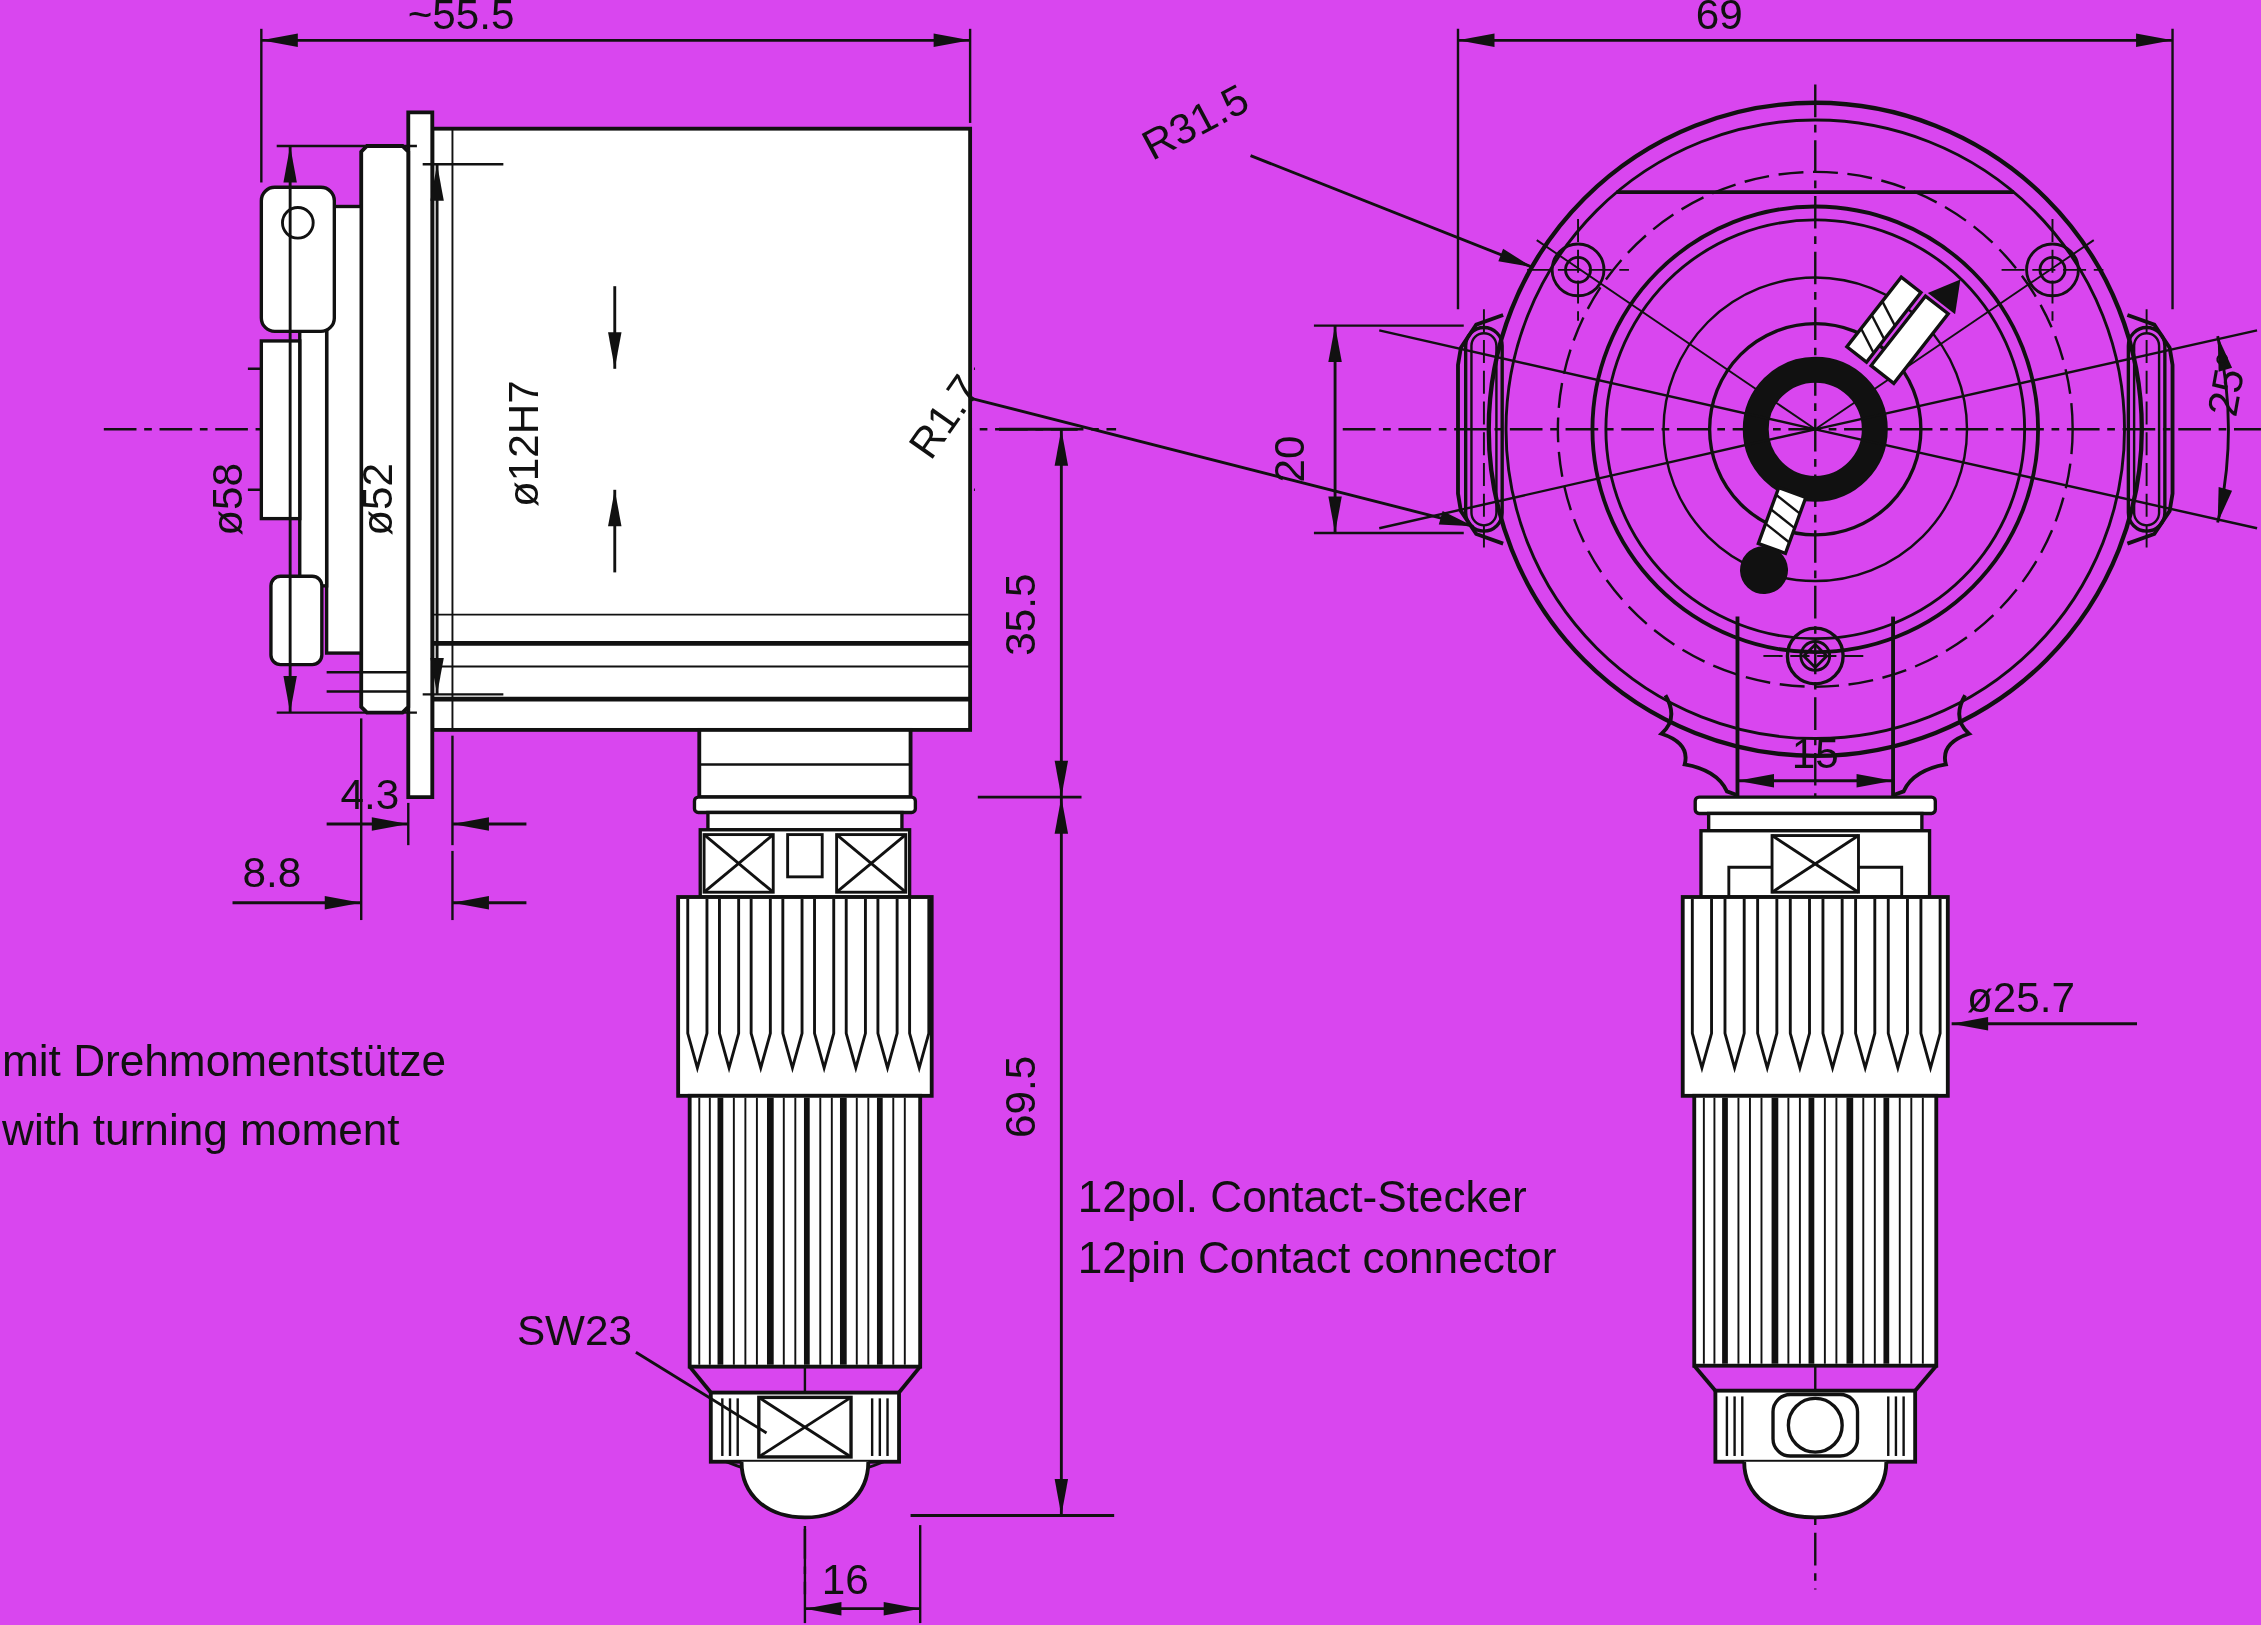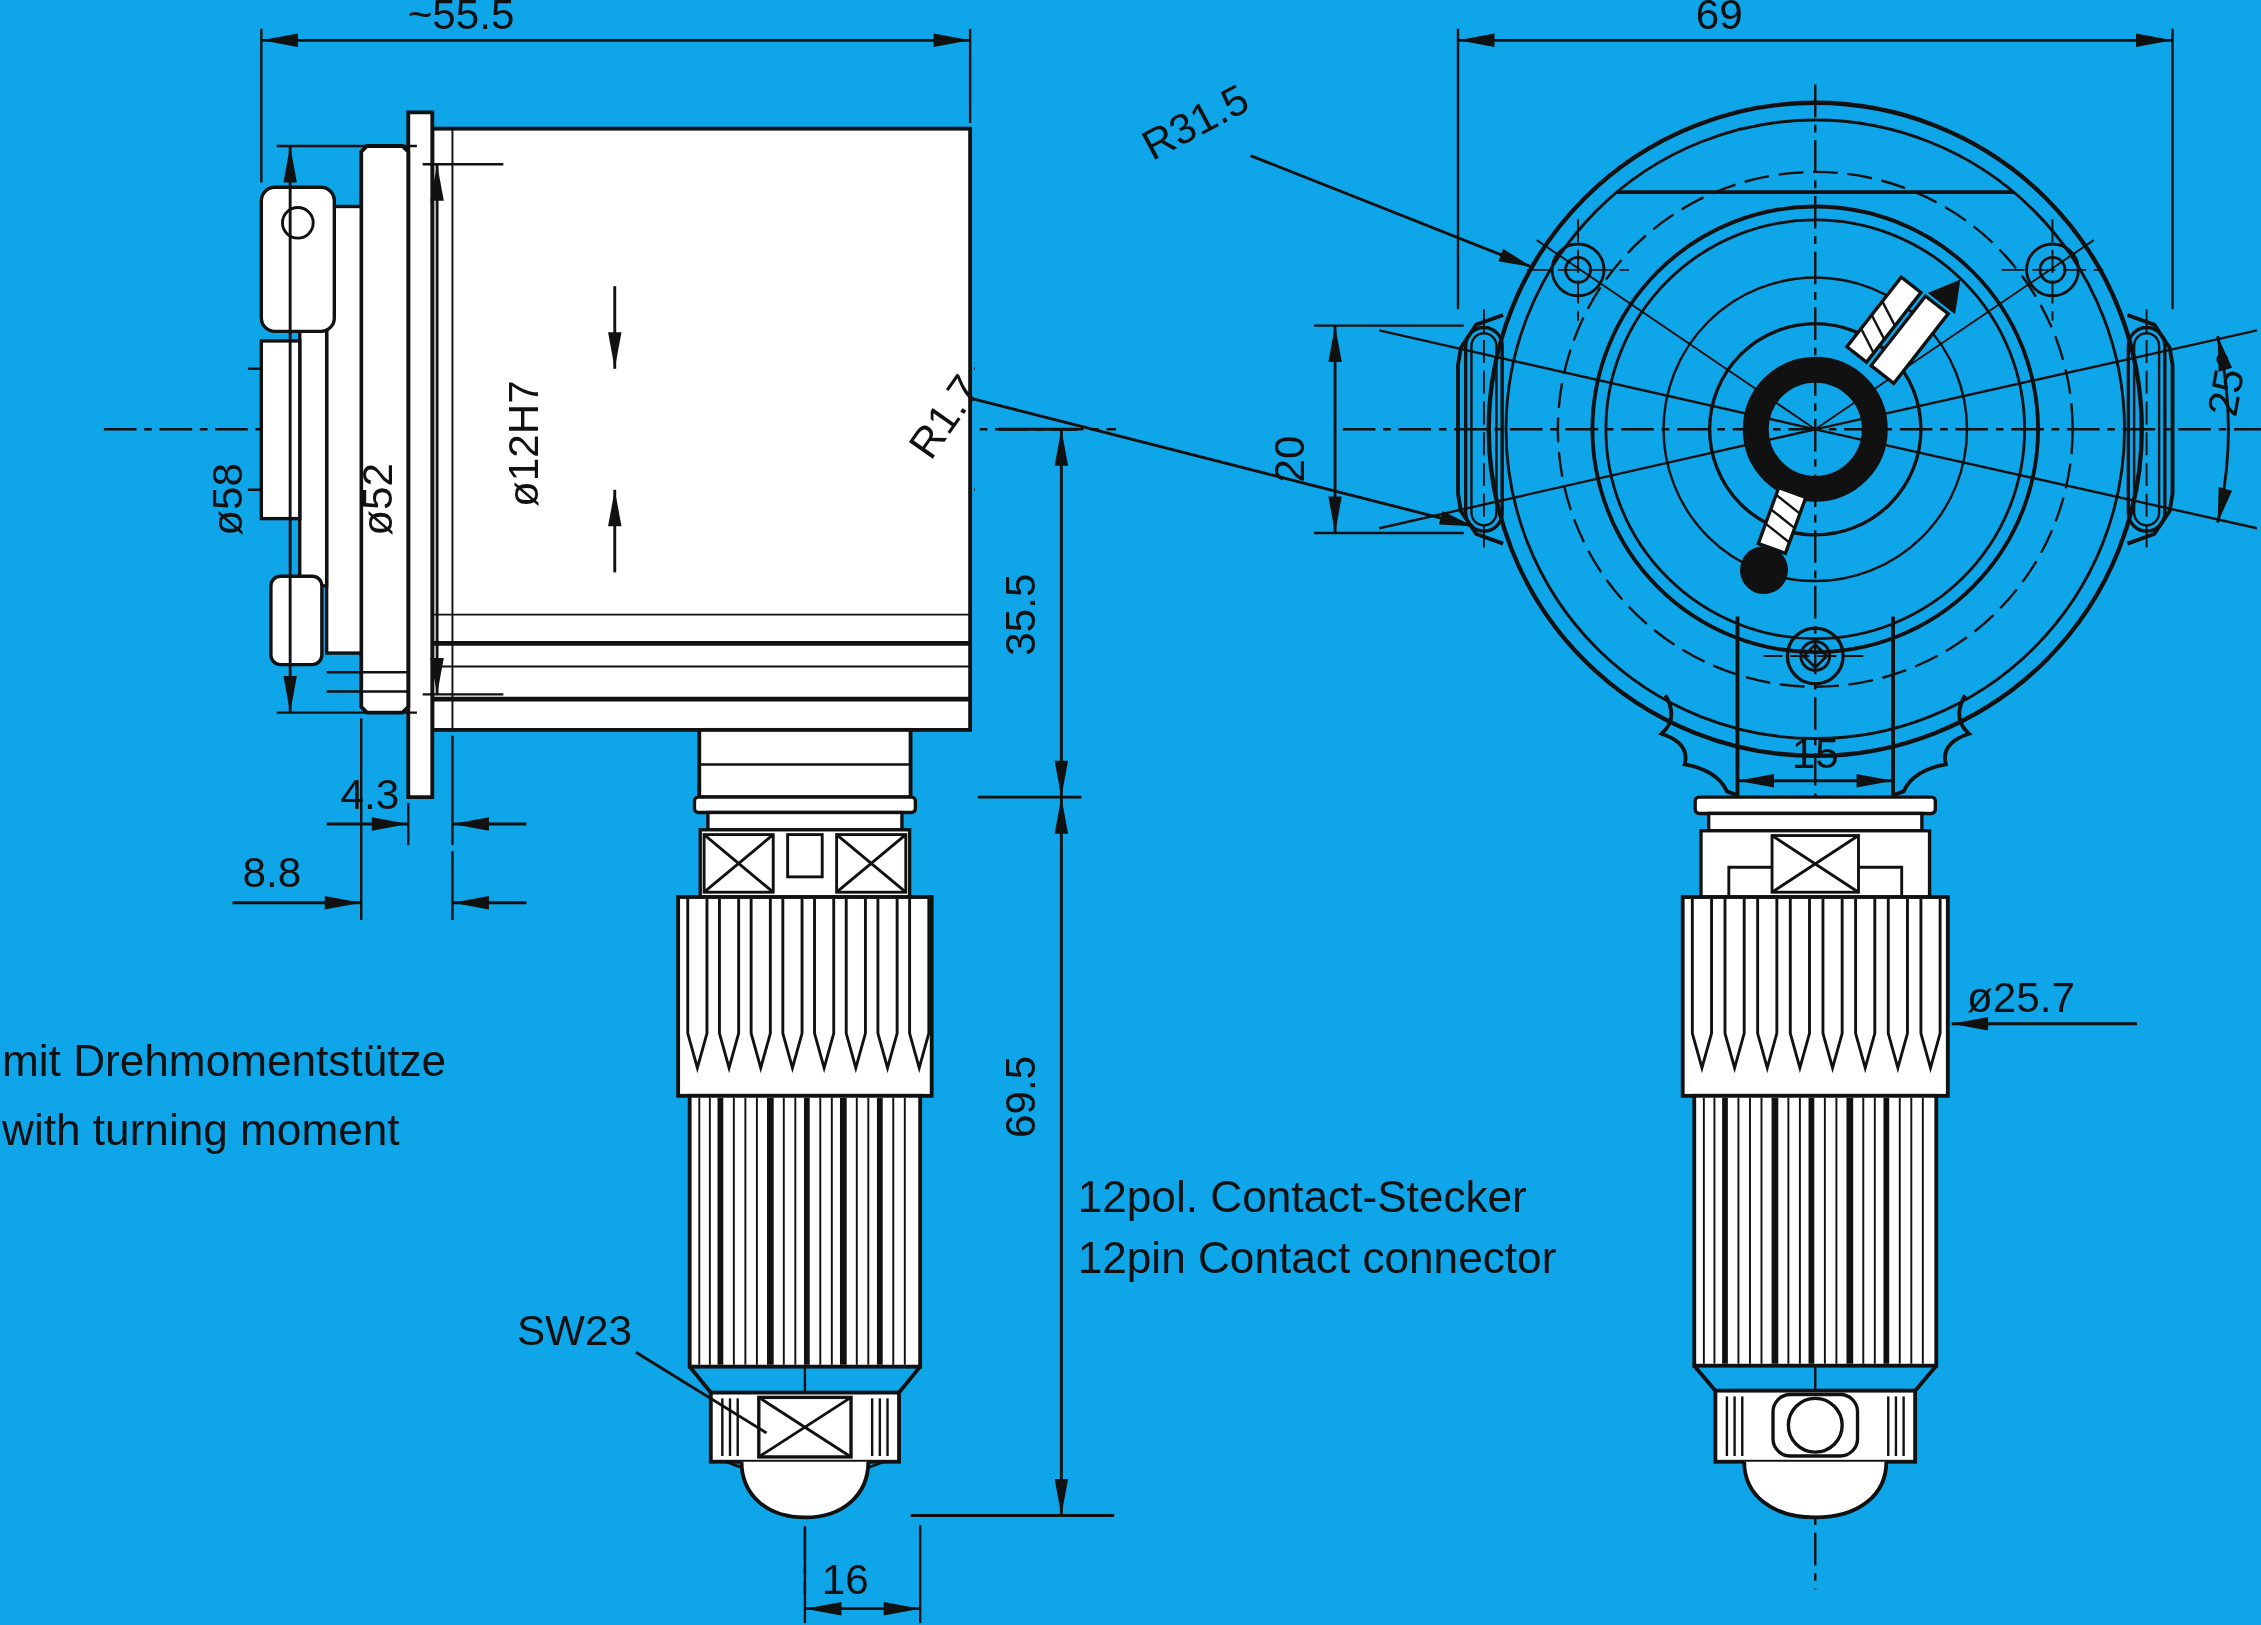--- a/index.html
+++ b/index.html
@@ -1,16 +1,16 @@
 <!DOCTYPE html>
 <html><head>
 <meta charset="utf-8">
 <style>
   html,body{margin:0;padding:0;background:#ffffff;}
-  .stage{width:2261px;height:1625px;background:#0ea5e9;position:relative;overflow:hidden;}
+  .stage{width:2261px;height:1625px;background:#d946ef;position:relative;overflow:hidden;}
   svg{display:block;}
   text{font-family:"Liberation Sans","DejaVu Sans",sans-serif;fill:#111111;}
   .dim{font-size:44px;}
   .note{font-size:46px;}
   .ln{stroke:#111111;fill:none;}
   .part{stroke:#111111;fill:#ffffff;}
   .blk{fill:#111111;stroke:none;}
 </style>
 </head>
 <body>

